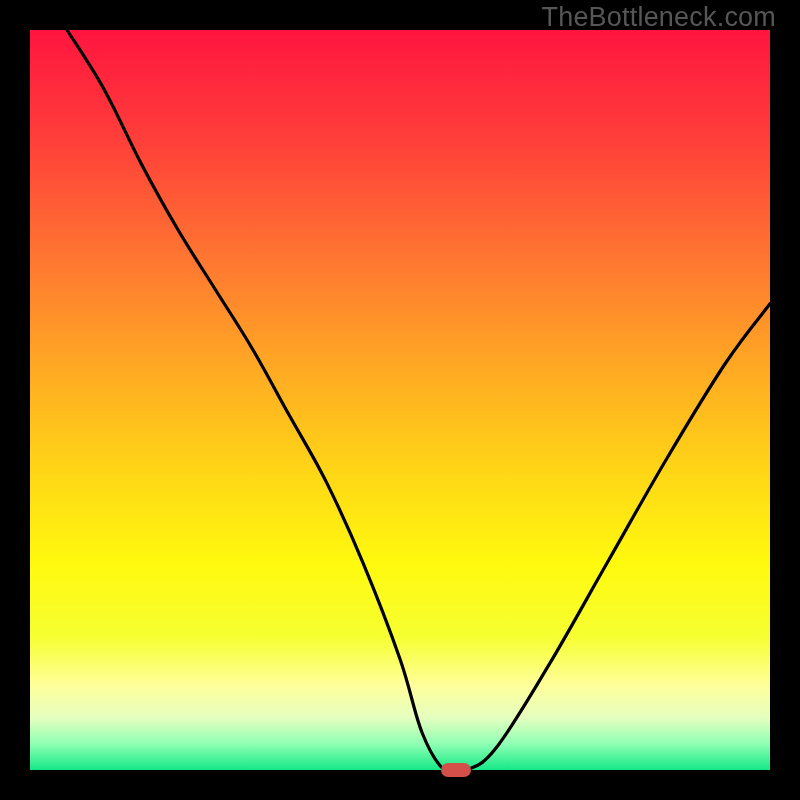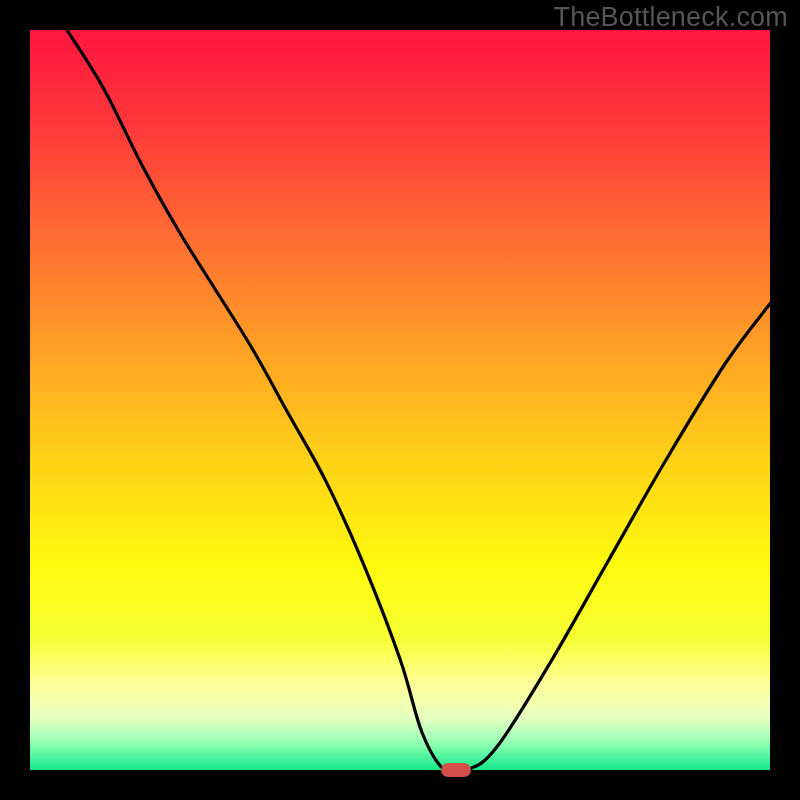--- a/index.html
+++ b/index.html
@@ -11,21 +11,21 @@
     width: 800px;
     height: 800px;
     position: relative;
   }
   svg {
     display: block;
   }
   .watermark {
     position: absolute;
     top: 2px;
-    right: 12px;
+    right: 24px;
     font-family: Arial, Helvetica, sans-serif;
     font-size: 27px;
     color: #565656;
     font-weight: 500;
     letter-spacing: 0.2px;
   }
   .marker {
     position: absolute;
     width: 30px;
     height: 14px;

